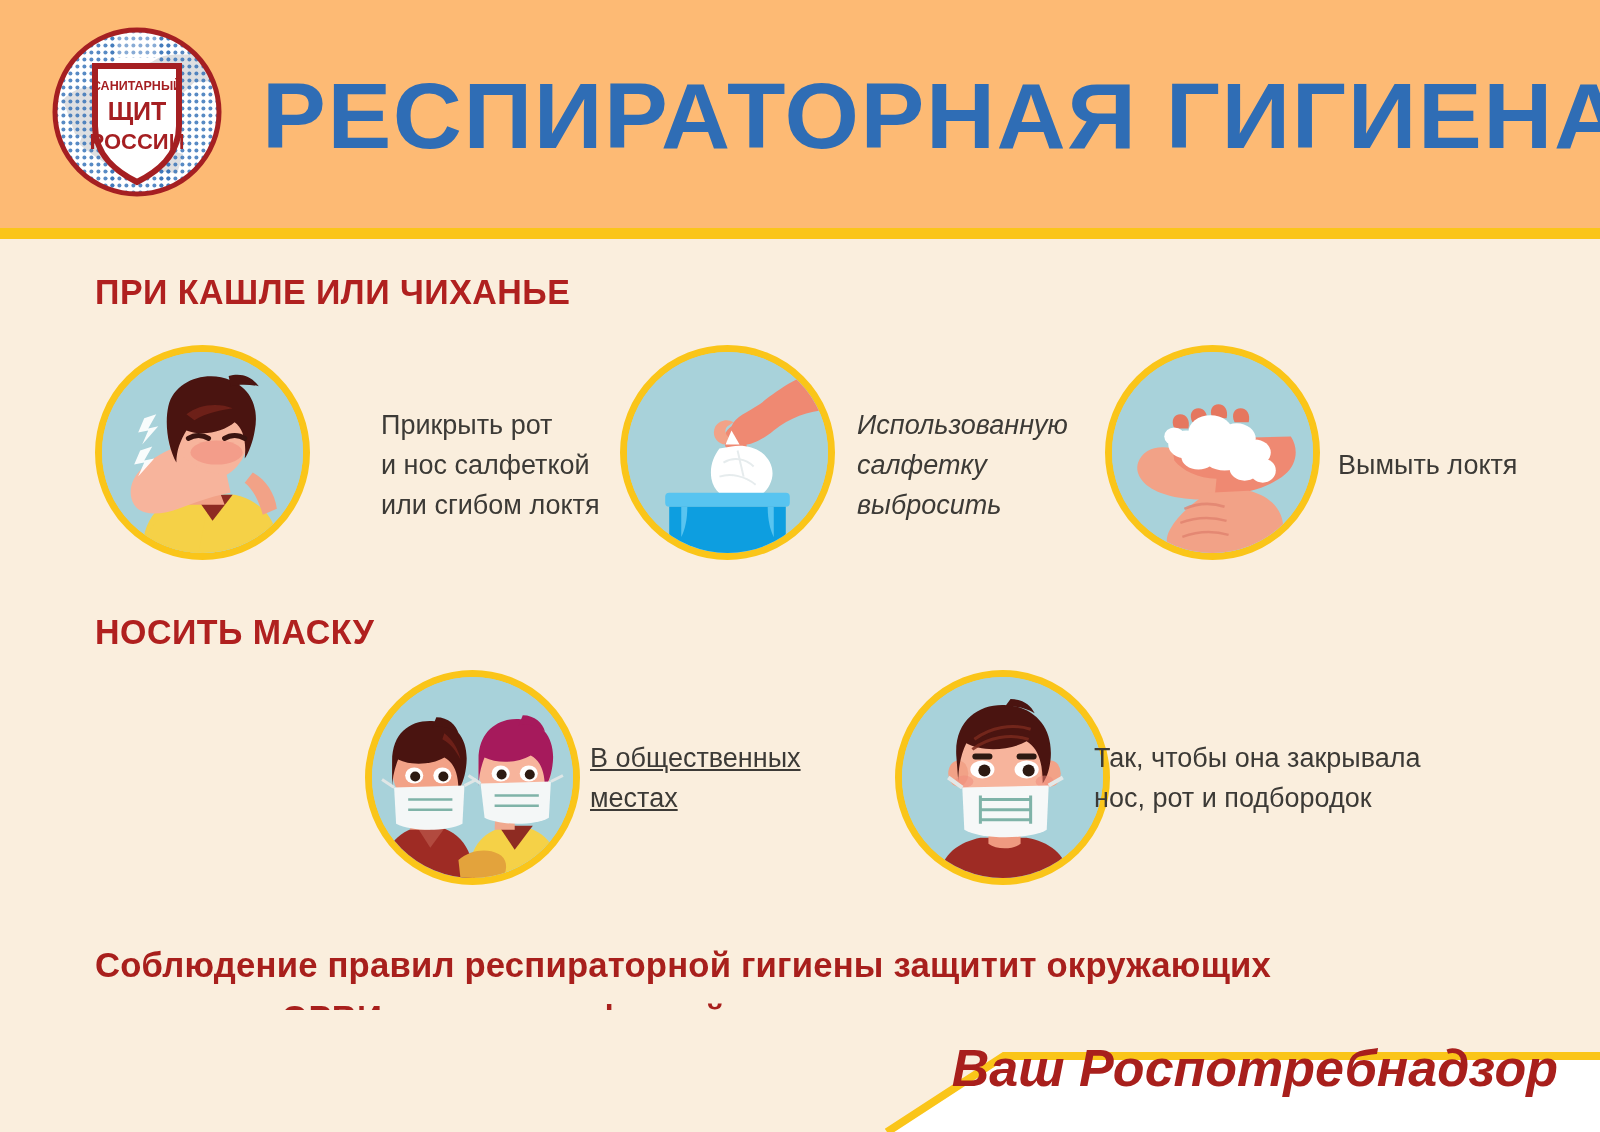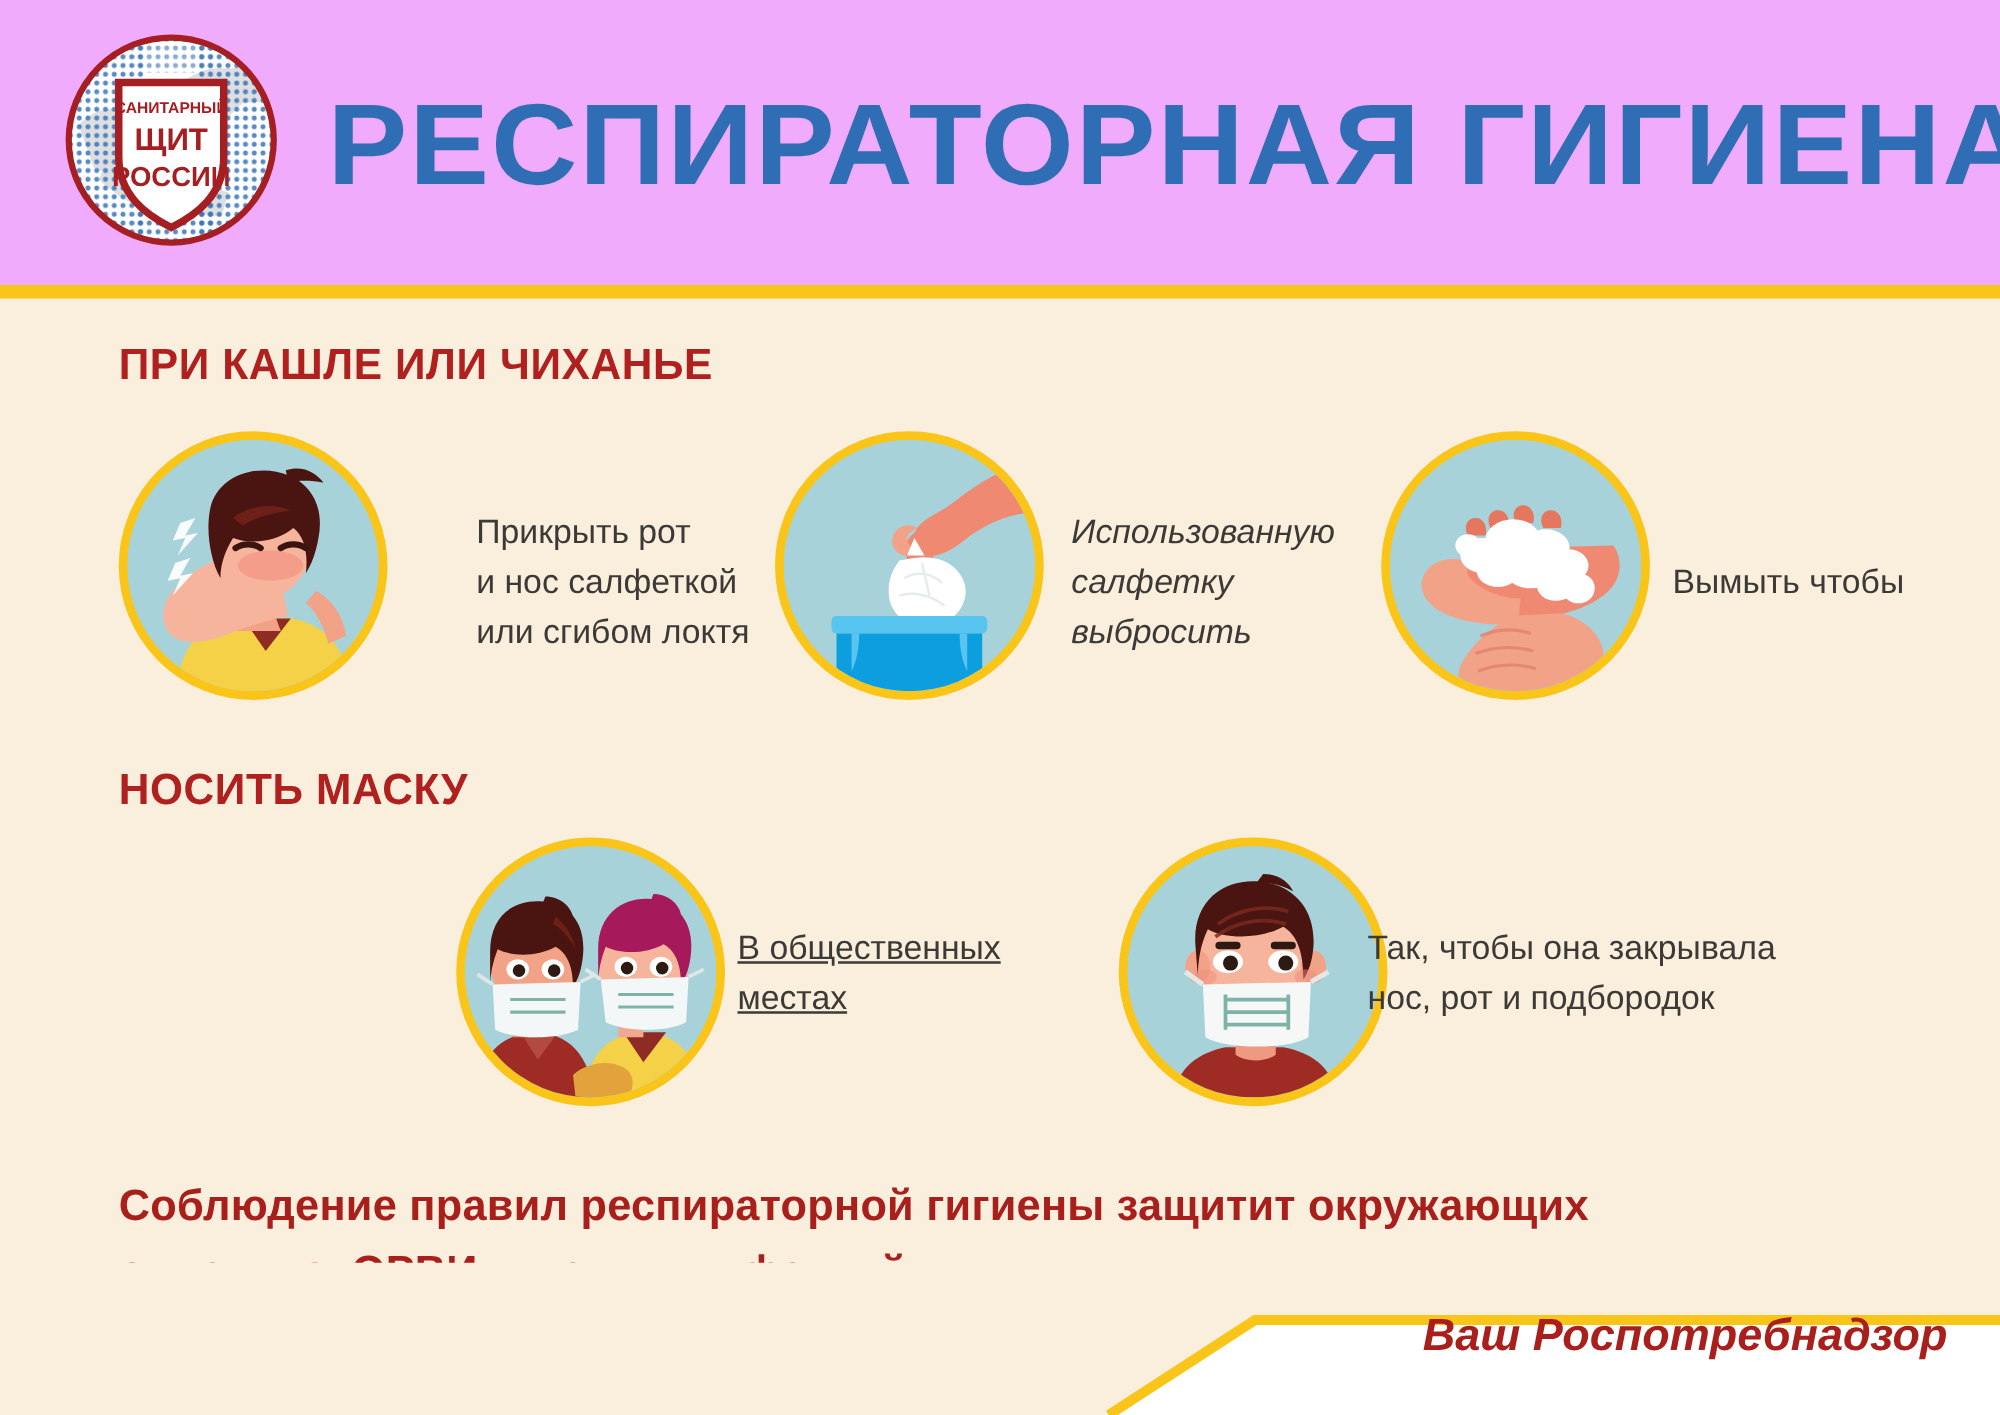--- a/index.html
+++ b/index.html
@@ -5,21 +5,21 @@
   html,body{margin:0;padding:0;}
   body{
     width:1600px;height:1132px;
     background:#ffffff;
     font-family:"Liberation Sans", sans-serif;
     overflow:hidden;position:relative;
   }
   .poster{position:absolute;inset:0;background:#ffffff;}
 
   
-  .header{position:absolute;left:0;top:0;width:1600px;height:230px;background:#f0abfc;}
+  .header{position:absolute;left:0;top:0;width:1600px;height:230px;background:#fdba74;}
   .logo{position:absolute;left:47px;top:22px;width:180px;height:180px;}
   .logo svg{display:block;width:180px;height:180px;}
   .main-title{
     position:absolute;left:262px;top:56px;width:1320px;height:120px;
     color:#2f6db5;font-weight:bold;font-size:92px;line-height:120px;
     letter-spacing:1.5px;white-space:nowrap;
     transform:scaleX(1.04);transform-origin:left center;
   }
   .divider{position:absolute;left:0;top:228px;width:1600px;height:11px;background:#fac519;}
 
@@ -53,21 +53,21 @@
     white-space:pre-line;letter-spacing:.2px;
     transform:scaleX(.99);transform-origin:left center;
   }
 
   
   .footer-wrap{position:absolute;left:0;top:1010px;width:1600px;height:122px;}
   .footer-wrap svg{position:absolute;inset:0;width:1600px;height:122px;}
   .footer-text{
     position:absolute;right:42px;top:28px;
     color:#a81f1c;font-weight:bold;font-style:italic;
-    font-size:36px;line-height:60px;white-space:nowrap;
+    font-size:52px;line-height:60px;white-space:nowrap;
   }
 </style>
 </head>
 <body>
 
 <div class="poster">
 
   <div class="header">
 
     <div class="logo">
@@ -192,21 +192,21 @@
         <ellipse cx="124" cy="86" rx="19" ry="15"></ellipse>
         <ellipse cx="142" cy="100" rx="16" ry="13"></ellipse>
         <ellipse cx="112" cy="102" rx="22" ry="16"></ellipse>
         <ellipse cx="86" cy="104" rx="17" ry="13"></ellipse>
         <ellipse cx="150" cy="118" rx="13" ry="12"></ellipse>
         <ellipse cx="132" cy="116" rx="15" ry="12"></ellipse>
         <ellipse cx="62" cy="84" rx="10" ry="9"></ellipse>
       </g>
     </svg>
   </div>
-  <div class="caption" style="left:1338px;top:445px;width:240px;">Вымыть чтобы</div>
+  <div class="caption" style="left:1338px;top:445px;width:240px;">Вымыть локтя</div>
 
   <div class="section-head" id="sec2">НОСИТЬ МАСКУ</div>
 
   <div class="circle" style="left:365px;top:670px;width:215px;height:215px;">
     <svg viewBox="0 0 200 200">
       <rect width="200" height="200" fill="#a8d2da"></rect>
 
       <path d="M96 200 C96 166 114 150 140 148 C168 148 186 166 188 200 Z" fill="#f5d147"></path>
       <path d="M126 148 L142 172 L160 148 Z" fill="#8e2b22"></path>
       <path d="M124 104 C124 124 132 140 142 144 L142 152 L122 152 Z" fill="#f0a98f"></path>

